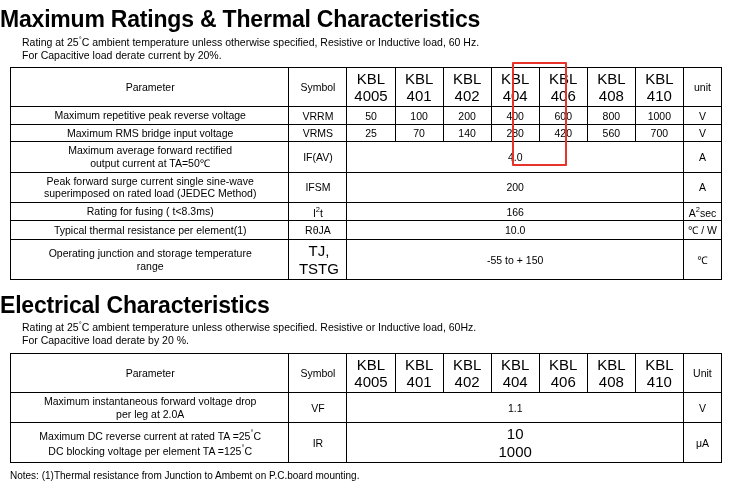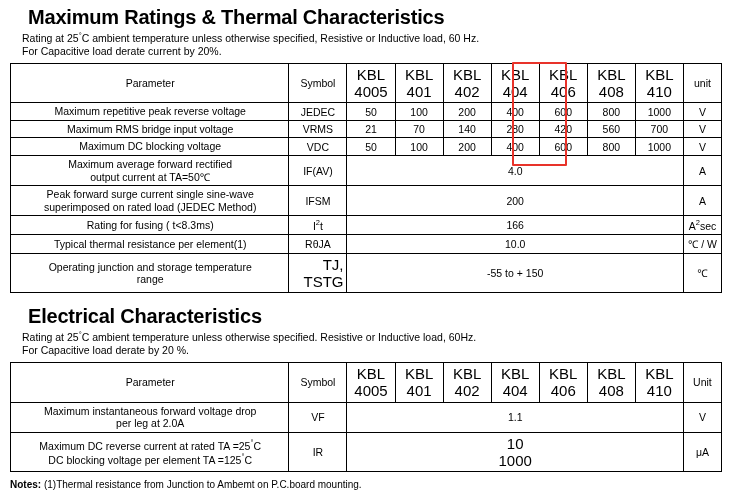--- a/index.html
+++ b/index.html
@@ -15,24 +15,24 @@
     overflow: hidden;
   }
   .page {
     position: relative;
     width: 732px;
     height: 500px;
     padding: 0;
     box-sizing: border-box;
   }
   .sec-title {
-    font-size: 20px;
+    font-size: 23px;
     font-weight: bold;
     letter-spacing: -0.2px;
-    margin: 6px 0 0 28px;
+    margin: 6px 0 0 0;
   }
   .sec-sub {
     font-size: 10.5px;
     margin: 1px 0 0 22px;
     line-height: 1.25;
   }
   .sec-sub .sup {
     font-size: 7.5px;
     vertical-align: super;
   }
@@ -71,21 +71,21 @@
     font-size: 7.5px;
     vertical-align: super;
   }
   .bold {
     font-weight: bold;
   }
   .notes {
     font-size: 10px;
     margin: 7px 0 0 10px;
   }
-  .notes b { font-weight: bold; }
+  .notes b { font-weight: normal; }
   .highlight-box {
     position: absolute;
     border: 2px solid #e8332a;
     pointer-events: none;
     border-radius: 1px;
   }
   .two-line { line-height: 1.15; }
 </style>
 </head>
 <body>
@@ -134,56 +134,44 @@
             <div class="pn"><span>KBL</span><br><span>408</span></div>
           </td>
         <td>
             <div class="pn"><span>KBL</span><br><span>410</span></div>
           </td>
         <td class="hdr-unit">unit</td>
       </tr>
 
       <tr>
         <td class="param">Maximum repetitive peak reverse voltage</td>
-        <td>JEDEC</td>
+        <td>VRRM</td>
         <td>50</td>
         <td>100</td>
         <td>200</td>
         <td>400</td>
         <td>600</td>
         <td>800</td>
         <td>1000</td>
         <td>V</td>
       </tr>
 
       <tr>
         <td class="param">Maximum RMS bridge input voltage</td>
         <td>VRMS</td>
-        <td>21</td>
+        <td>25</td>
         <td>70</td>
         <td>140</td>
         <td>280</td>
         <td>420</td>
         <td>560</td>
         <td>700</td>
         <td>V</td>
       </tr>
 
-      <tr>
-        <td class="param">Maximum DC blocking voltage</td>
-        <td>VDC</td>
-        <td>50</td>
-        <td>100</td>
-        <td>200</td>
-        <td>400</td>
-        <td>600</td>
-        <td>800</td>
-        <td>1000</td>
-        <td>V</td>
-      </tr>
 
       <tr>
         <td class="param two-line">
           <span>Maximum average forward rectified</span><br>
           <span>output current at TA=50℃</span>
         </td>
         <td>IF(AV)</td>
         <td colspan="7">4.0</td>
         <td>A</td>
       </tr>
@@ -211,21 +199,21 @@
         <td colspan="7">10.0</td>
         <td>℃ / W</td>
       </tr>
 
       <tr>
         <td class="param two-line">
           <span>Operating junction and storage temperature</span><br>
           <span>range</span>
         </td>
         <td>
-          <div class="pn" style="text-align:right;padding-left:2px;">
+          <div class="pn" style="text-align:center;padding-left:2px;">
             <span>TJ,</span><br>
             <span>TSTG</span>
           </div>
         </td>
         <td colspan="7">-55 to + 150</td>
         <td>℃</td>
       </tr>
     </tbody>
   </table>
 

